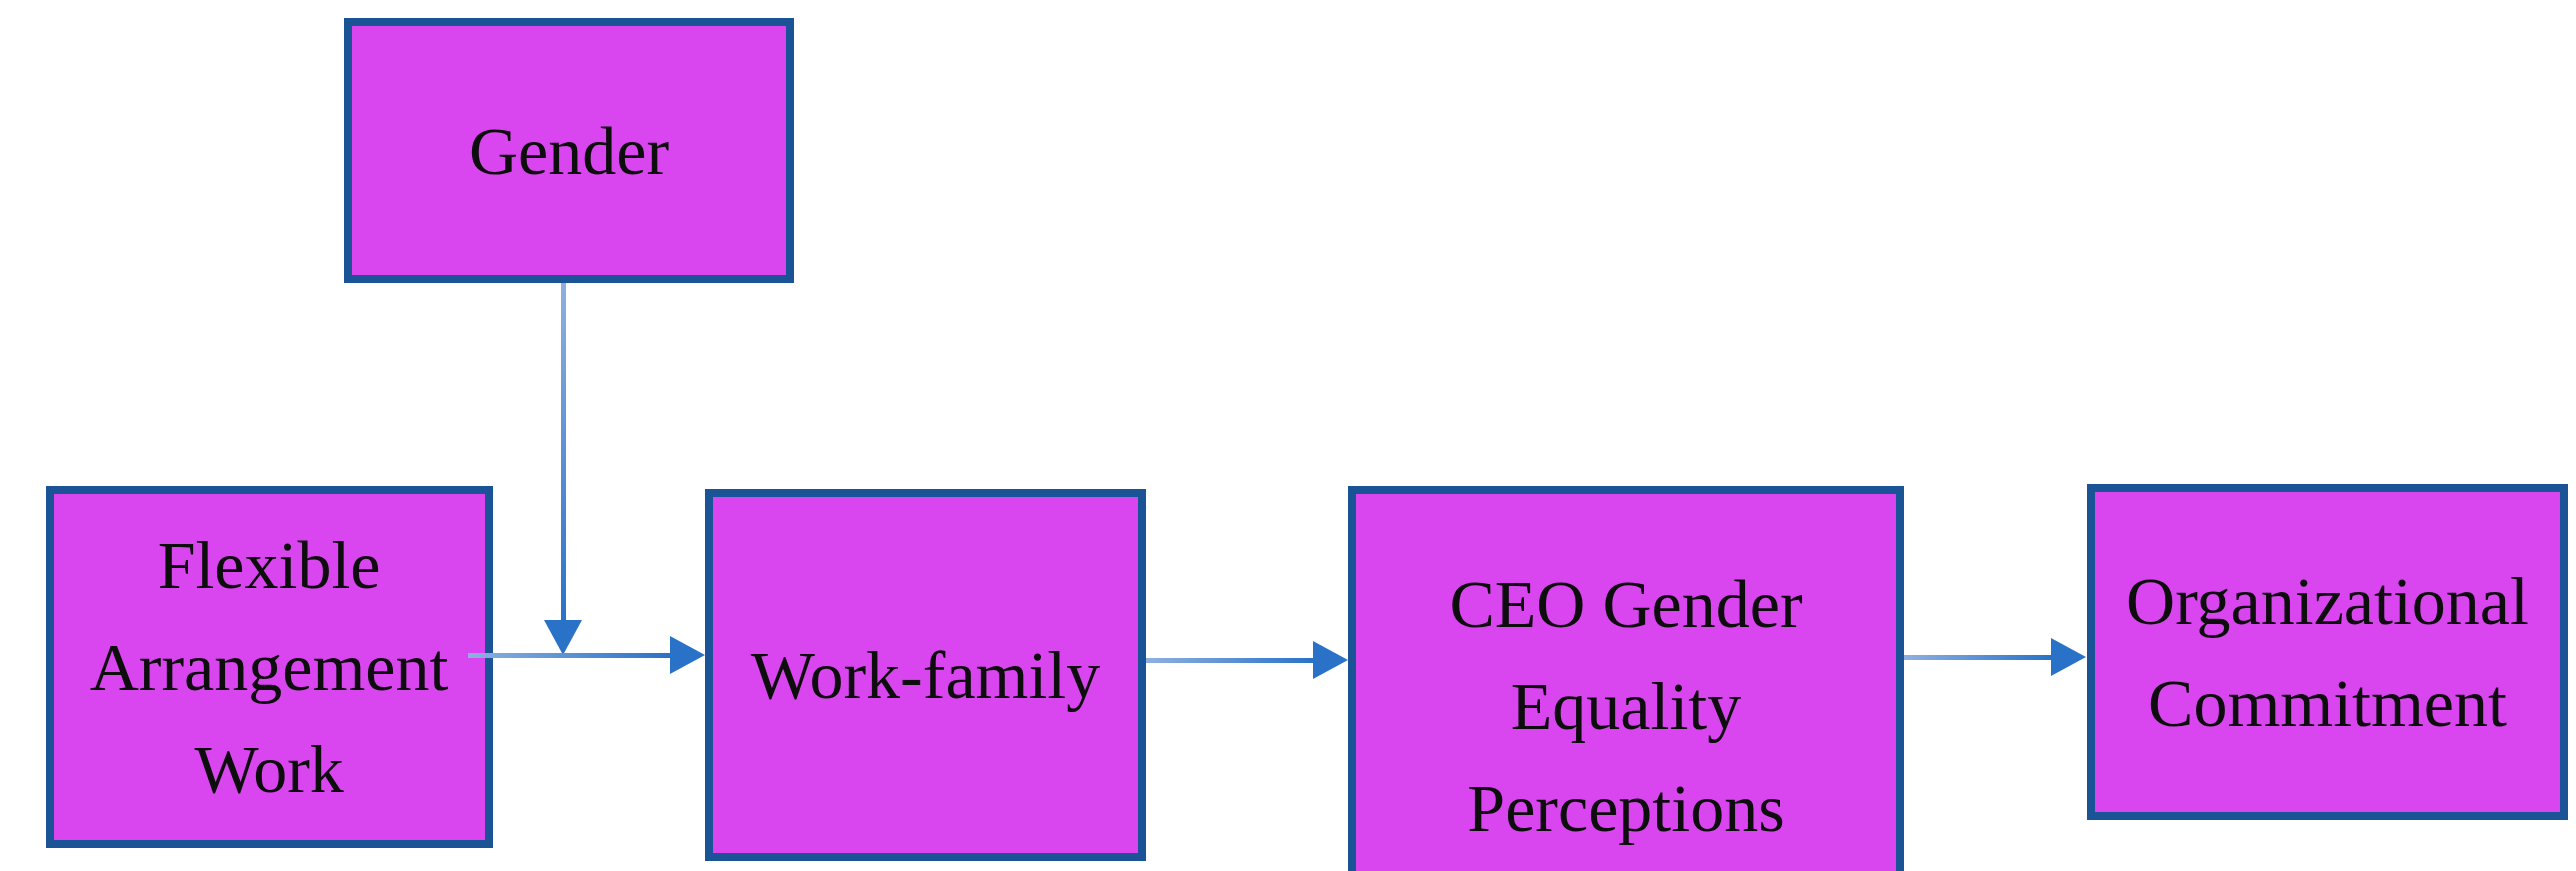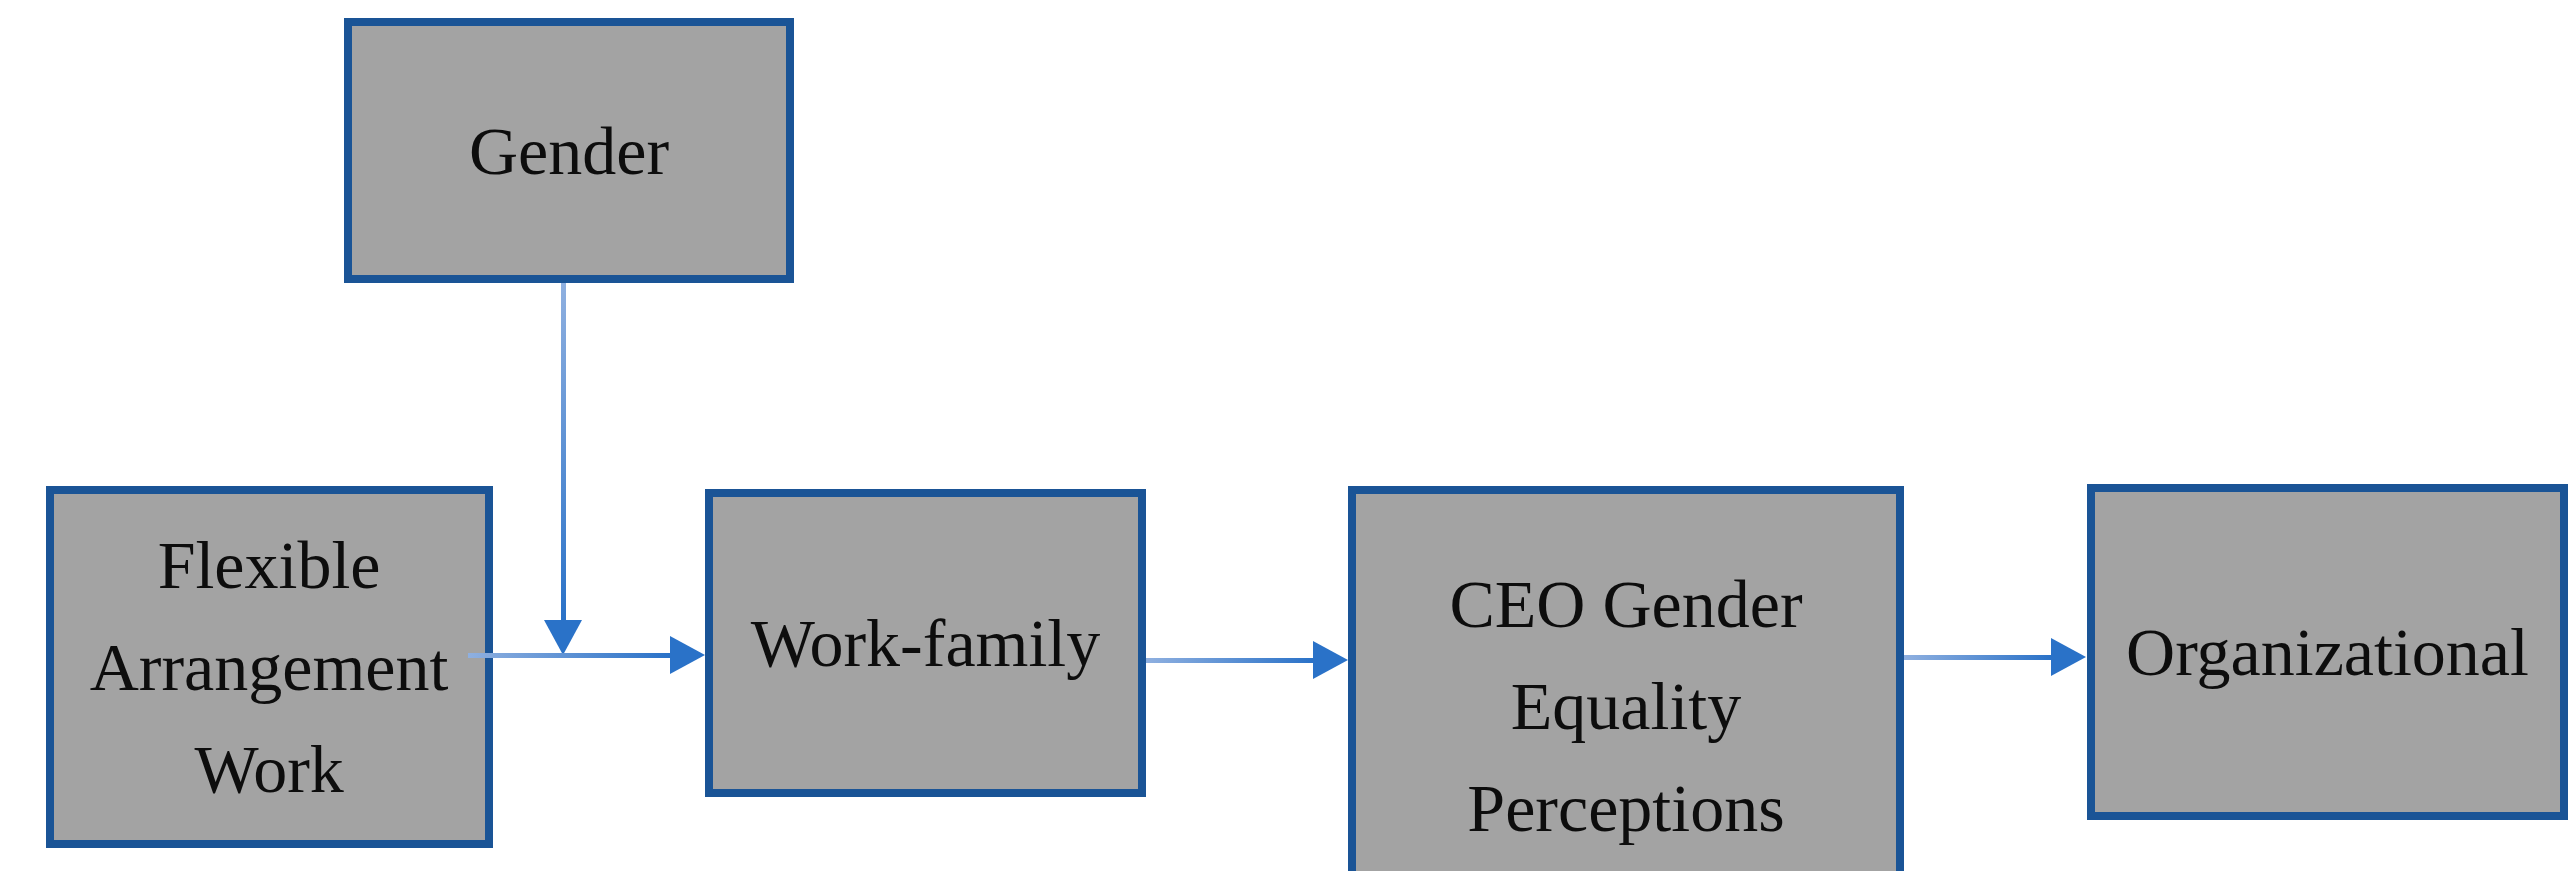--- a/index.html
+++ b/index.html
@@ -12,38 +12,38 @@
     width: 2576px;
     height: 872px;
     background: var(--bg, #ffffff);
     overflow: hidden;
     font-family: "Liberation Serif", "DejaVu Serif", serif;
   }
   .node {
     position: absolute;
     box-sizing: border-box;
     border: 8.8px solid var(--border-color, #1a5496);
-    background: #a3a3a3;
+    background: #d946ef;
     display: flex;
     flex-direction: column;
     align-items: center;
     justify-content: center;
     text-align: left;
     color: var(--text-color, #0d0d0d);
     font-size: 68px;
     line-height: 102px;
   }
   .node span {
     display: block;
     white-space: nowrap;
   }
   
   .node-gender        { left: 344px;  top: 18.4px;  width: 450px; height: 265px; }
   .node-fwa           { left: 20.6px;   top: 486px; width: 447px; height: 362px; margin-left: 25px; }
-  .node-wfc           { left: 705px;  top: 489px; width: 441px; height: 308px; }
+  .node-wfc           { left: 705px;  top: 489px; width: 441px; height: 372px; }
   .node-ceo           { left: 1348px; top: 486px; width: 556px; height: 440px; }
   .node-org           { left: 2087px; top: 484px; width: 481px; height: 336px; }
 
   
   .hline {
     position: absolute;
     height: 5.2px;
     background: linear-gradient(to right, var(--arrow-light, #8fb0e0), var(--arrow-color, #2a72c8));
   }
   .vline {
@@ -95,20 +95,21 @@
   </div>
 
   <div class="node node-ceo">
     <span>CEO Gender</span>
     <span>Equality</span>
     <span>Perceptions</span>
   </div>
 
   <div class="node node-org">
     <span>Organizational</span>
+    <span>Commitment</span>
   </div>
 
   <div class="vline vline1"></div>
   <div class="head-down vhead1"></div>
 
   <div class="hline line1"></div>
   <div class="head-right head1"></div>
 
   <div class="hline line2"></div>
   <div class="head-right head2"></div>

